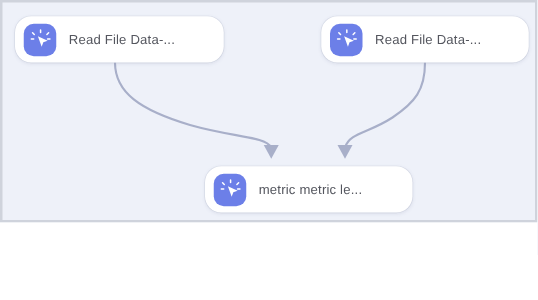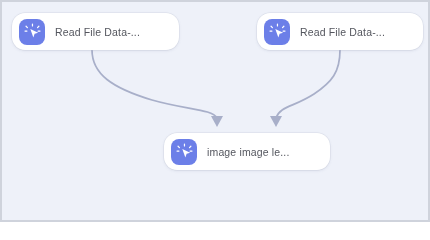--- a/index.html
+++ b/index.html
@@ -6,21 +6,21 @@
     margin: 0;
     padding: 0;
     background: #ffffff;
   }
   body {
     font-family: "Liberation Sans", sans-serif;
   }
   .canvas {
     position: relative;
     width: 430px;
-    height: 222px;
+    height: 178px;
     box-sizing: border-box;
     background: #eef1f9;
     border: 2px solid #cfd3dc;
     overflow: hidden;
   }
   .edges-layer {
     position: absolute;
     left: 0;
     top: 0;
     width: 430px;
@@ -130,16 +130,16 @@
         <g fill="#ffffff">
           <rect x="11.1" y="0.6" width="1.7" height="4.4" rx="0.85"></rect>
           <rect x="3.0" y="3.3" width="1.7" height="4.4" rx="0.85" transform="rotate(-45 3.85 5.5)"></rect>
           <rect x="19.2" y="3.3" width="1.7" height="4.4" rx="0.85" transform="rotate(45 20.05 5.5)"></rect>
           <rect x="0.6" y="10.6" width="4.4" height="1.7" rx="0.85"></rect>
           <rect x="19.0" y="10.6" width="4.4" height="1.7" rx="0.85"></rect>
           <path d="M 8.9 8.6 L 20.0 13.6 L 15.0 15.2 L 13.2 20.3 Z"></path>
         </g>
       </svg>
     </div>
-    <div class="node-label">image image le...</div>
+    <div class="node-label">metric metric le...</div>
   </div>
 
 </div>
 
 </body></html>

